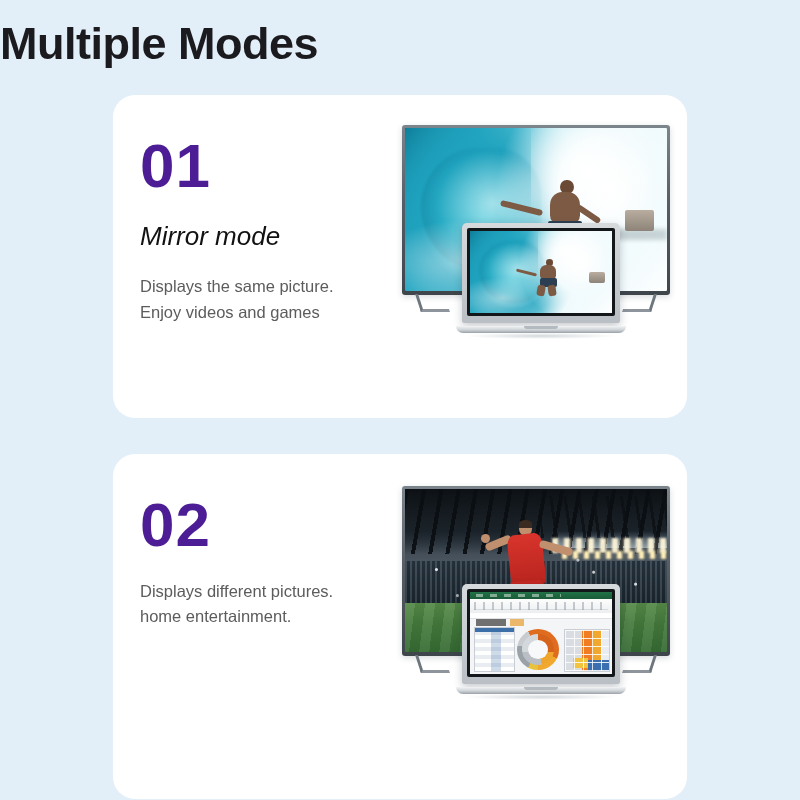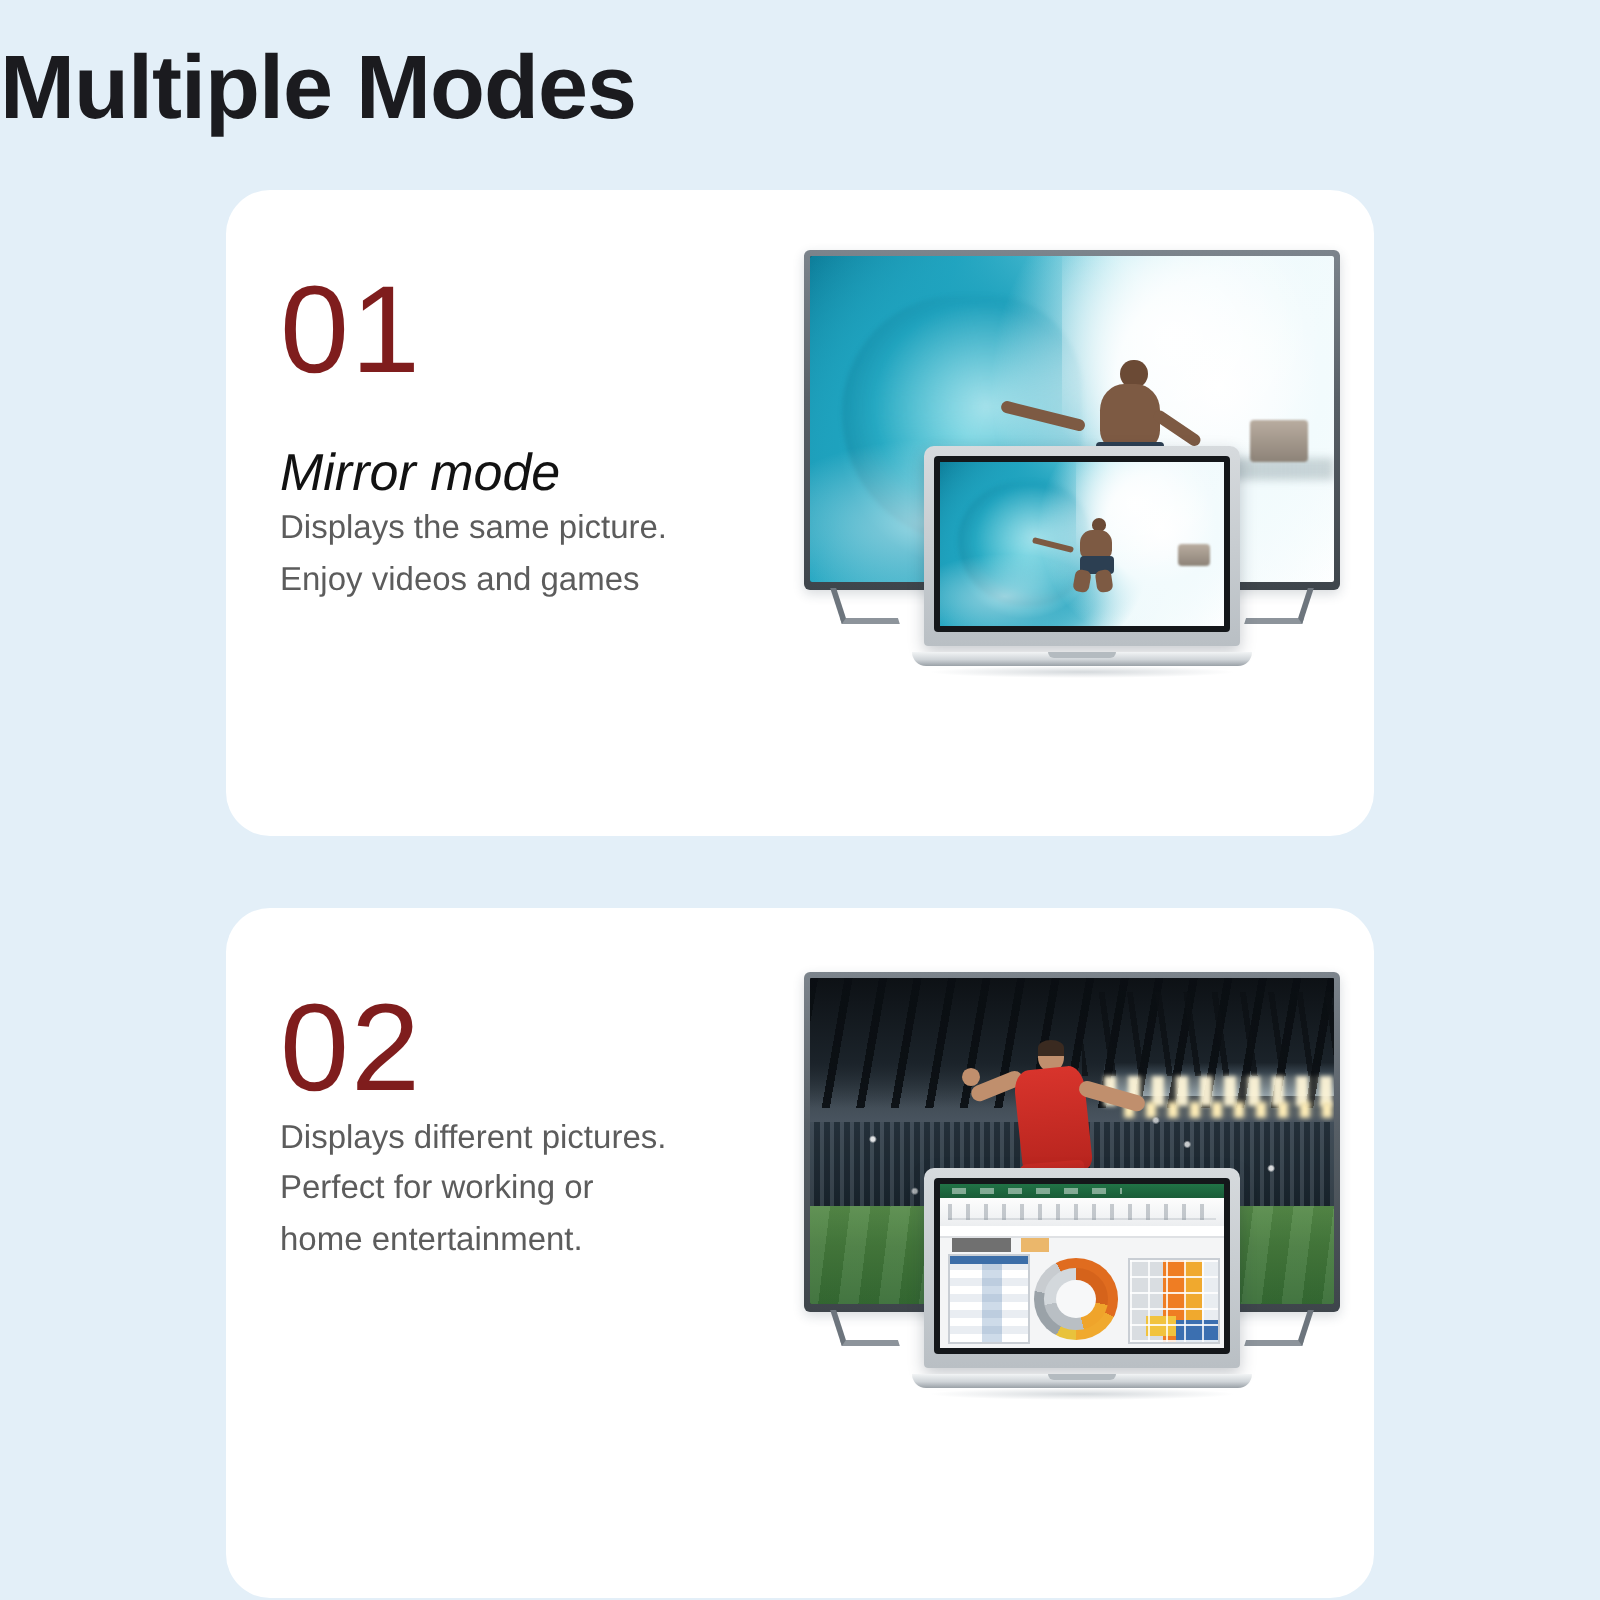--- a/index.html
+++ b/index.html
@@ -22,29 +22,29 @@
     position:absolute;
     left:113px;width:574px;
     background:#ffffff;
     border-radius:22px;
   }
   #card-1{top:95px;height:323px;}
   #card-2{top:454px;height:345px;}
 
   .card-text{position:absolute;left:27px;top:42px;width:250px;}
   .num{
-    font-size:62px;font-weight:normal;line-height:0.95;
-    color:#7f1d1d;letter-spacing:1px;
+    font-size:62px;font-weight:bold;line-height:0.95;
+    color:#4c1d95;letter-spacing:1px;
   }
   .mode-title{
     margin-top:26px;
     font-size:26px;color:#121212;line-height:1.1;font-style:italic;
   }
   .mode-desc{
-    margin-top:2px;
+    margin-top:24px;
     font-size:16.5px;color:#5c5c5c;line-height:1.55;
   }
 
   
   .scene{position:absolute;left:281px;top:18px;width:285px;height:240px;}
   #card-2 .scene{top:20px;}
 
   .tv{position:absolute;left:8px;top:12px;width:268px;height:170px;}
   .tv-frame{
     position:absolute;inset:0;
@@ -300,21 +300,20 @@
 
   </div>
 </div>
 
 <div class="card" id="card-2">
 
   <div class="card-text">
     <div class="num">02</div>
     <div class="mode-desc">
       <div>Displays different pictures.</div>
-      <div>Perfect for working or</div>
       <div>home entertainment.</div>
     </div>
   </div>
 
   <div class="scene">
 
     <div class="tv">
       <div class="tv-frame">
         <div class="tv-screen">
           <div class="stadium">

